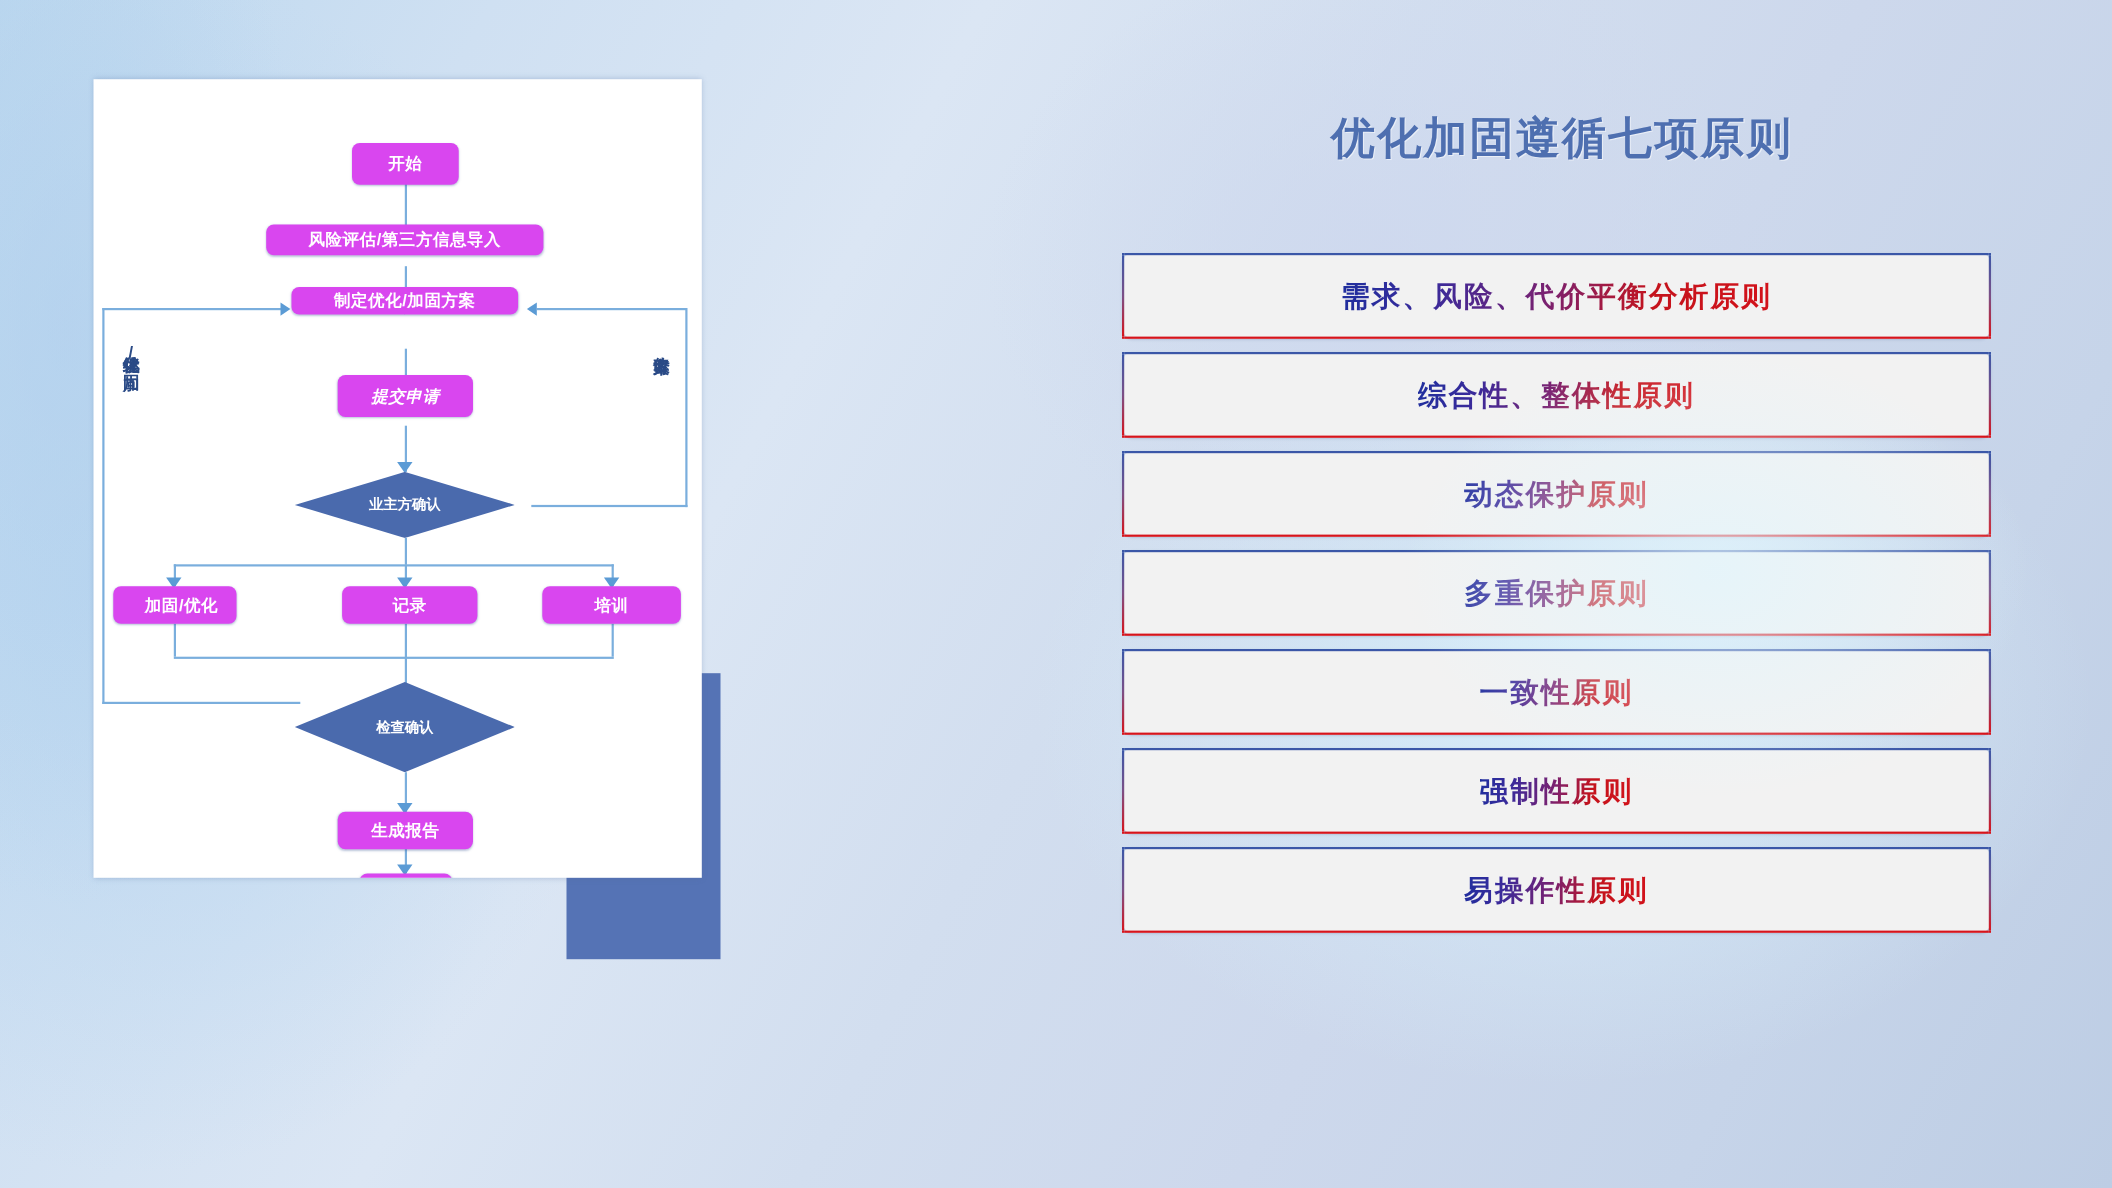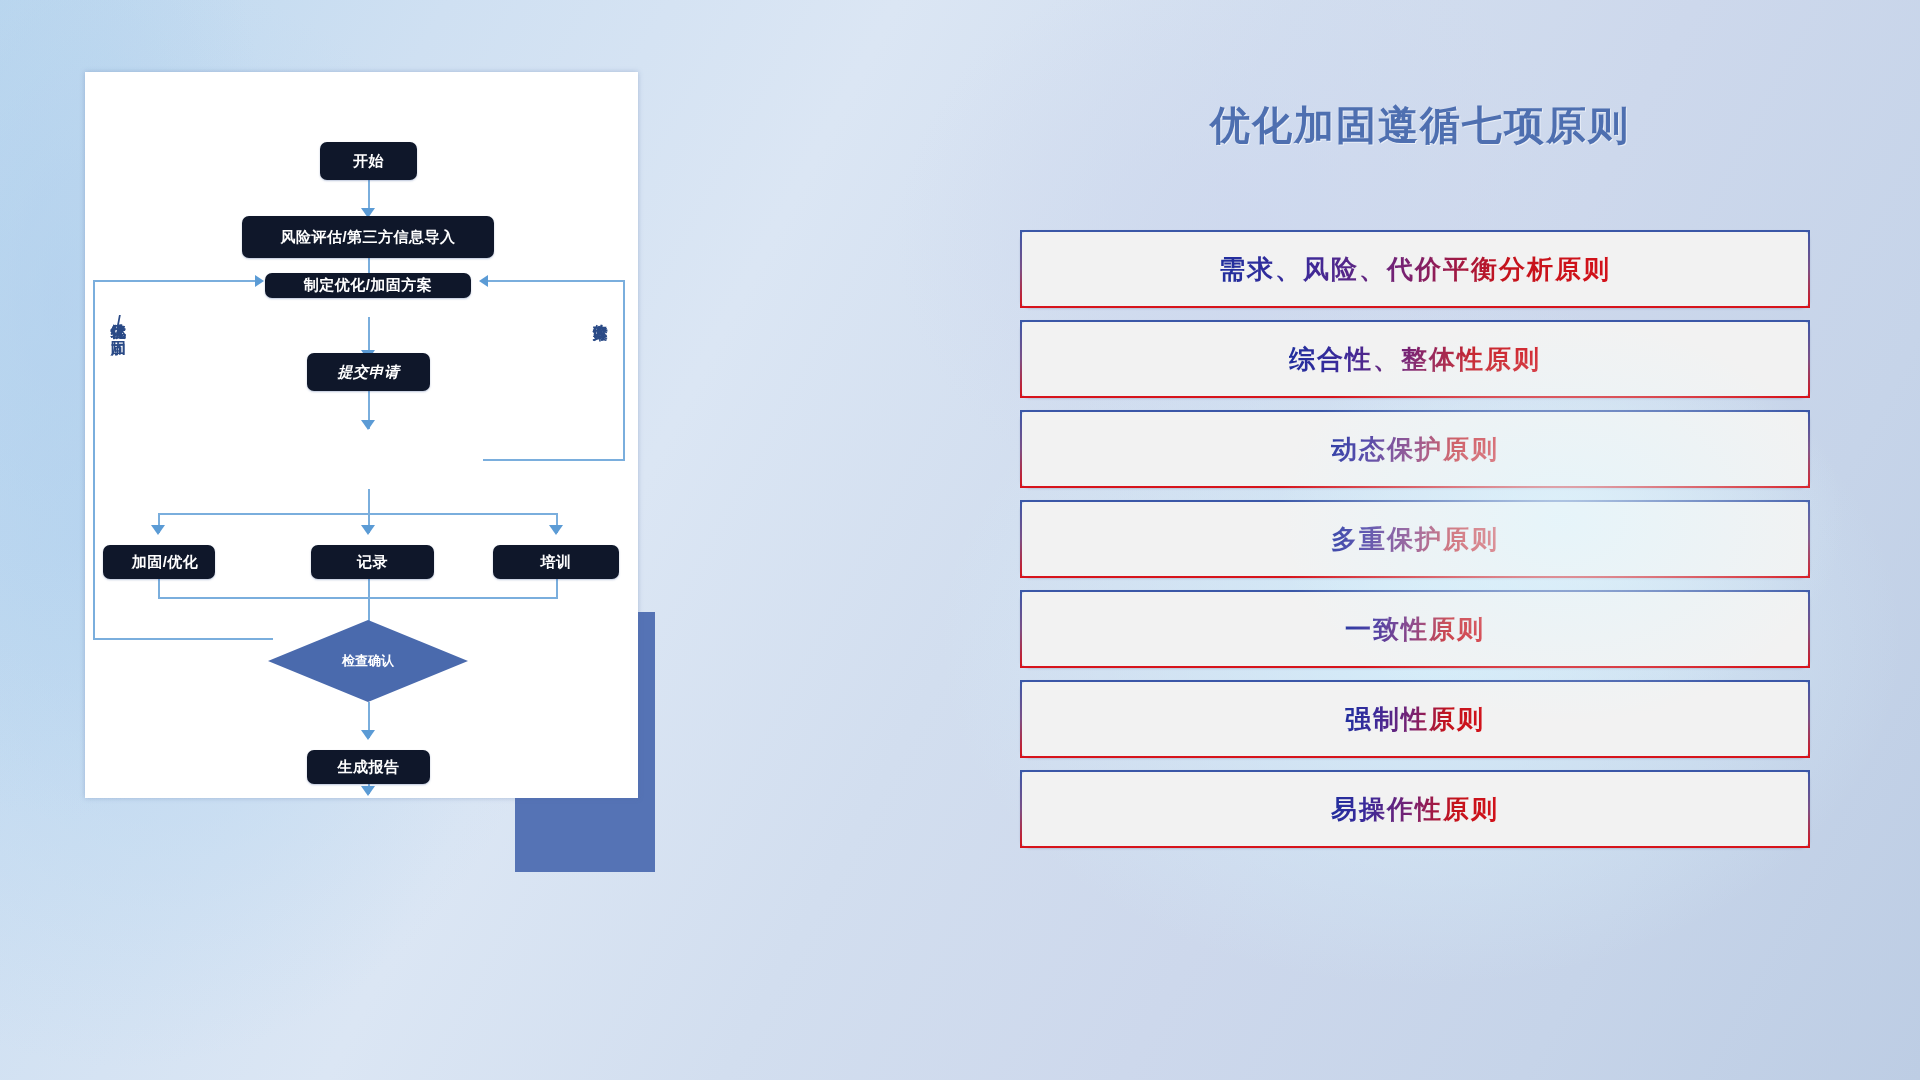--- a/index.html
+++ b/index.html
@@ -53,32 +53,31 @@
     background:#ffffff;
     box-shadow: 0 0 5px rgba(80,110,160,0.35);
     z-index:2;
     overflow:hidden;
   }
 
   
   .node{
     position:absolute;
     box-sizing:border-box;
-    background:#0f172a;
+    background:#d946ef;
     color:#ffffff;
     border-radius:7px;
     display:flex;
     align-items:center;
     justify-content:center;
     font-weight:bold;
     font-size:15px;
     letter-spacing:0.5px;
     white-space:nowrap;
     box-shadow:0 1px 2px rgba(60,90,150,0.35);
-    margin-top:12px;
   }
   .diamond{
     position:absolute;
     color:#ffffff;
     font-weight:bold;
     font-size:13px;
     display:flex;
     align-items:center;
     justify-content:center;
     background:#4a6aad;
@@ -222,26 +221,27 @@
       <div class="arrow-d" style="left:276px; top:566px;"></div>
 
       <div class="ln v" style="left:283px; top:630px; height:36px;"></div>
       <div class="arrow-d" style="left:276px; top:658px;"></div>
 
       <div class="ln v" style="left:283px; top:694px; height:28px;"></div>
       <div class="arrow-d" style="left:276px; top:714px;"></div>
 
       <div class="node" style="left:235px; top:58px; width:97px; height:38px;">开始</div>
 
-      <div class="node" style="left:157px; top:132px; width:252px; height:42px;">风险评估/第三方信息导入</div>
+      <div class="node" style="left:157px; top:132px; width:252px; height:28px;">风险评估/第三方信息导入</div>
 
       <div class="node" style="left:180px; top:189px; width:206px; height:25px;">制定优化/加固方案</div>
 
       <div class="node" style="left:222px; top:269px; width:123px; height:38px;font-style:italic;">提交申请</div>
 
+      <div class="diamond" style="left:183px; top:357px; width:200px; height:60px;">业主方确认</div>
 
       <div class="node" style="left:18px; top:461px; width:112px; height:34px;padding-left:12px;">加固/优化</div>
 
       <div class="node" style="left:226px; top:461px; width:123px; height:34px;">记录</div>
 
       <div class="node" style="left:408px; top:461px; width:126px; height:34px;">培训</div>
 
       <div class="diamond" style="left:183px; top:548px; width:200px; height:82px;">检查确认</div>
 
       <div class="node" style="left:222px; top:666px; width:123px; height:34px;">生成报告</div>

